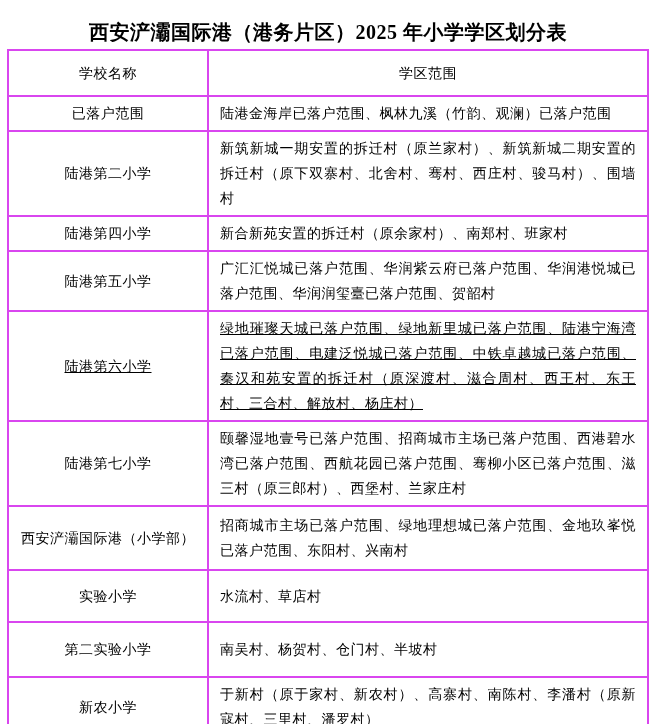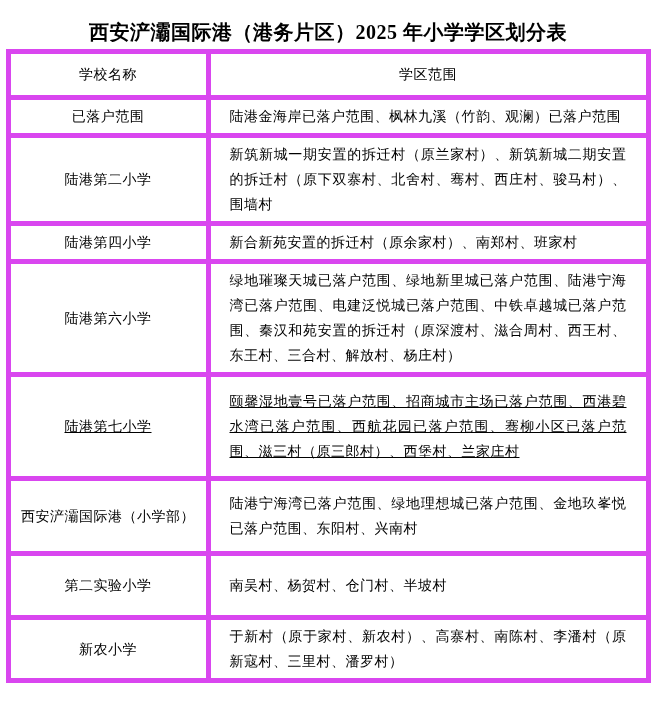--- a/index.html
+++ b/index.html
@@ -33,40 +33,40 @@
   table.district-table {
     border-collapse: collapse;
     table-layout: fixed;
     width: 640px;
     margin: 0 auto;
   }
   .district-table col.c-school { width: 200px; }
   .district-table col.c-scope  { width: 440px; }
   .district-table th,
   .district-table td {
-    border: 5px solid #d946ef;
+    border: 2px solid #d946ef;
     font-size: 14px;
     font-weight: normal;
     vertical-align: middle;
     letter-spacing: 0.5px;
     line-height: 25px;
     box-sizing: border-box;
   }
   .district-table th {
     height: 46px;
     text-align: center;
     padding: 2px 4px;
   }
   .district-table td.school-cell {
     text-align: center;
     padding: 4px 6px;
   }
   .district-table td.scope-cell {
     text-align: justify;
-    padding: 4px 19px;
+    padding: 4px 11px;
   }
   
   tbody tr:nth-child(1) td  { height: 33px; }
   tbody tr:nth-child(2) td  { height: 71px; }
   tbody tr:nth-child(3) td  { height: 35px; }
   tbody tr:nth-child(4) td  { height: 59px; }
   tbody tr:nth-child(5) td  { height: 104px; text-decoration: underline; }
   tbody tr:nth-child(6) td  { height: 75px; }
   tbody tr:nth-child(7) td  { height: 64px; }
   tbody tr:nth-child(8) td  { height: 52px; }
@@ -97,30 +97,38 @@
         </tr>
         <tr>
           <td class="school-cell">陆港第二小学</td>
           <td class="scope-cell">新筑新城一期安置的拆迁村（原兰家村）、新筑新城二期安置的拆迁村（原下双寨村、北舍村、骞村、西庄村、骏马村）、围墙村</td>
         </tr>
         <tr>
           <td class="school-cell">陆港第四小学</td>
           <td class="scope-cell">新合新苑安置的拆迁村（原余家村）、南郑村、班家村</td>
         </tr>
         <tr>
+          <td class="school-cell">陆港第五小学</td>
+          <td class="scope-cell">广汇汇悦城已落户范围、华润紫云府已落户范围、华润港悦城已落户范围、华润润玺臺已落户范围、贺韶村</td>
+        </tr>
+        <tr>
           <td class="school-cell">陆港第六小学</td>
           <td class="scope-cell">绿地璀璨天城已落户范围、绿地新里城已落户范围、陆港宁海湾已落户范围、电建泛悦城已落户范围、中铁卓越城已落户范围、秦汉和苑安置的拆迁村（原深渡村、滋合周村、西王村、东王村、三合村、解放村、杨庄村）</td>
         </tr>
         <tr>
           <td class="school-cell">陆港第七小学</td>
           <td class="scope-cell">颐馨湿地壹号已落户范围、招商城市主场已落户范围、西港碧水湾已落户范围、西航花园已落户范围、骞柳小区已落户范围、滋三村（原三郎村）、西堡村、兰家庄村</td>
         </tr>
         <tr>
           <td class="school-cell">西安浐灞国际港（小学部）</td>
-          <td class="scope-cell">陆港宁海湾已落户范围、绿地理想城已落户范围、金地玖峯悦已落户范围、东阳村、兴南村</td>
+          <td class="scope-cell">招商城市主场已落户范围、绿地理想城已落户范围、金地玖峯悦已落户范围、东阳村、兴南村</td>
+        </tr>
+        <tr>
+          <td class="school-cell">实验小学</td>
+          <td class="scope-cell">水流村、草店村</td>
         </tr>
         <tr>
           <td class="school-cell">第二实验小学</td>
           <td class="scope-cell">南吴村、杨贺村、仓门村、半坡村</td>
         </tr>
         <tr>
           <td class="school-cell">新农小学</td>
           <td class="scope-cell">于新村（原于家村、新农村）、高寨村、南陈村、李潘村（原新寇村、三里村、潘罗村）</td>
         </tr>
       </tbody>

